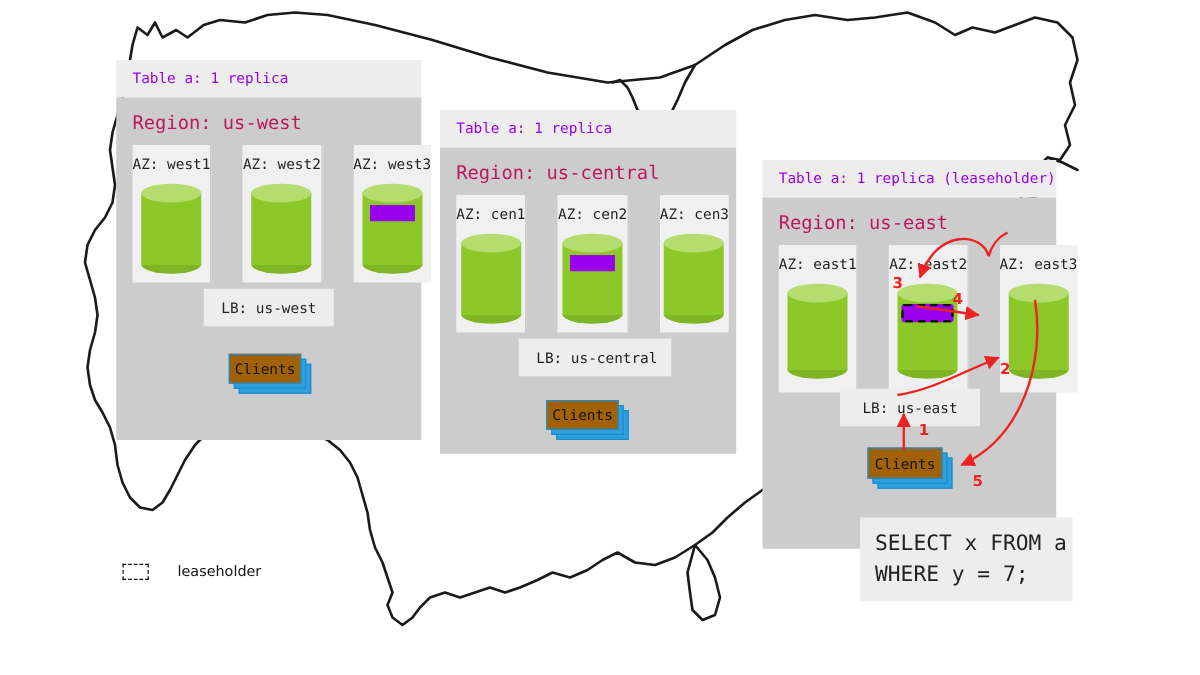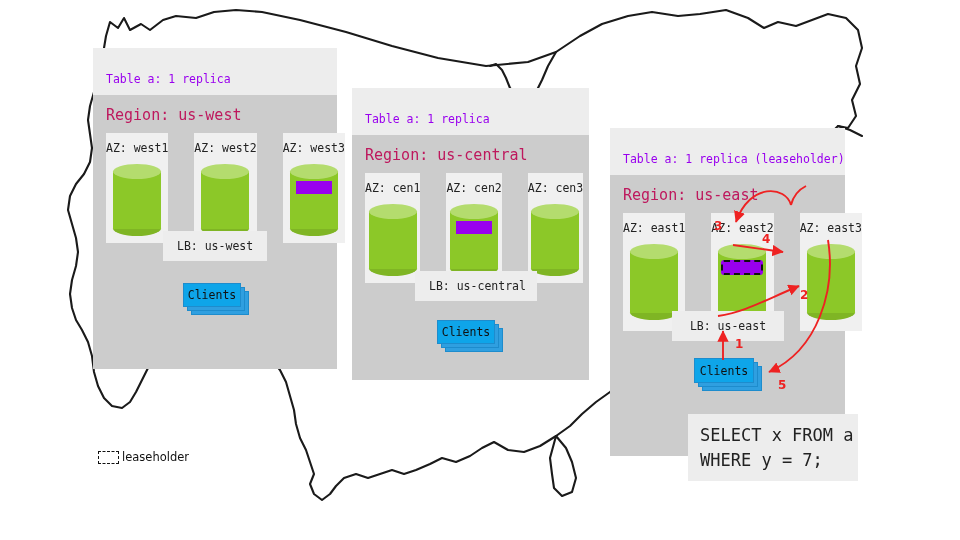--- a/index.html
+++ b/index.html
@@ -14,21 +14,21 @@
 
   
   #map-layer{position:absolute;left:0;top:0;width:960px;height:540px;}
 
   
   .region-panel{position:absolute;}
   .replica-band{
     background:#ededed;
     color:#9900ee;
     font-size:11.5px;
-    padding:24px 0 9px 13px;
+    padding:7px 0 9px 13px;
     letter-spacing:0px;
     white-space:nowrap;
   }
   .region-body{background:#cccccc;padding:0;}
   .region-title{
     color:#be185d;
     font-size:15px;
     padding:11px 0 9px 13px;
     white-space:nowrap;
   }
@@ -79,21 +79,21 @@
 
   
   .clients{position:absolute;z-index:6;}
   .clients .sheet{
     position:absolute;
     background:#2f9fe0;
     border:1px solid #1d8ccd;
   }
   .clients .top-sheet{
     position:absolute;left:0;top:0;
-    background:#0ea5e9;
+    background:#a16207;
     border:1px solid #1d8ccd;
     color:#111111;
     font-size:11.5px;
     display:flex;align-items:center;justify-content:center;
     white-space:nowrap;
   }
 
   
   .sql-box{
     position:absolute;
@@ -102,21 +102,21 @@
     font-size:17px;
     line-height:1.45;
     padding:9px 12px;
     white-space:pre;
     z-index:6;
   }
 
   
   .legend{
     position:absolute;
-    display:flex;align-items:center;gap:3px;
+    display:flex;align-items:center;gap:23px;
     font-family:"DejaVu Sans", sans-serif;
     font-size:11.5px;color:#111111;
   }
   .legend-swatch{
     width:19px;height:11px;
     border:1.6px dashed #111111;
     background:transparent;
   }
 
   

